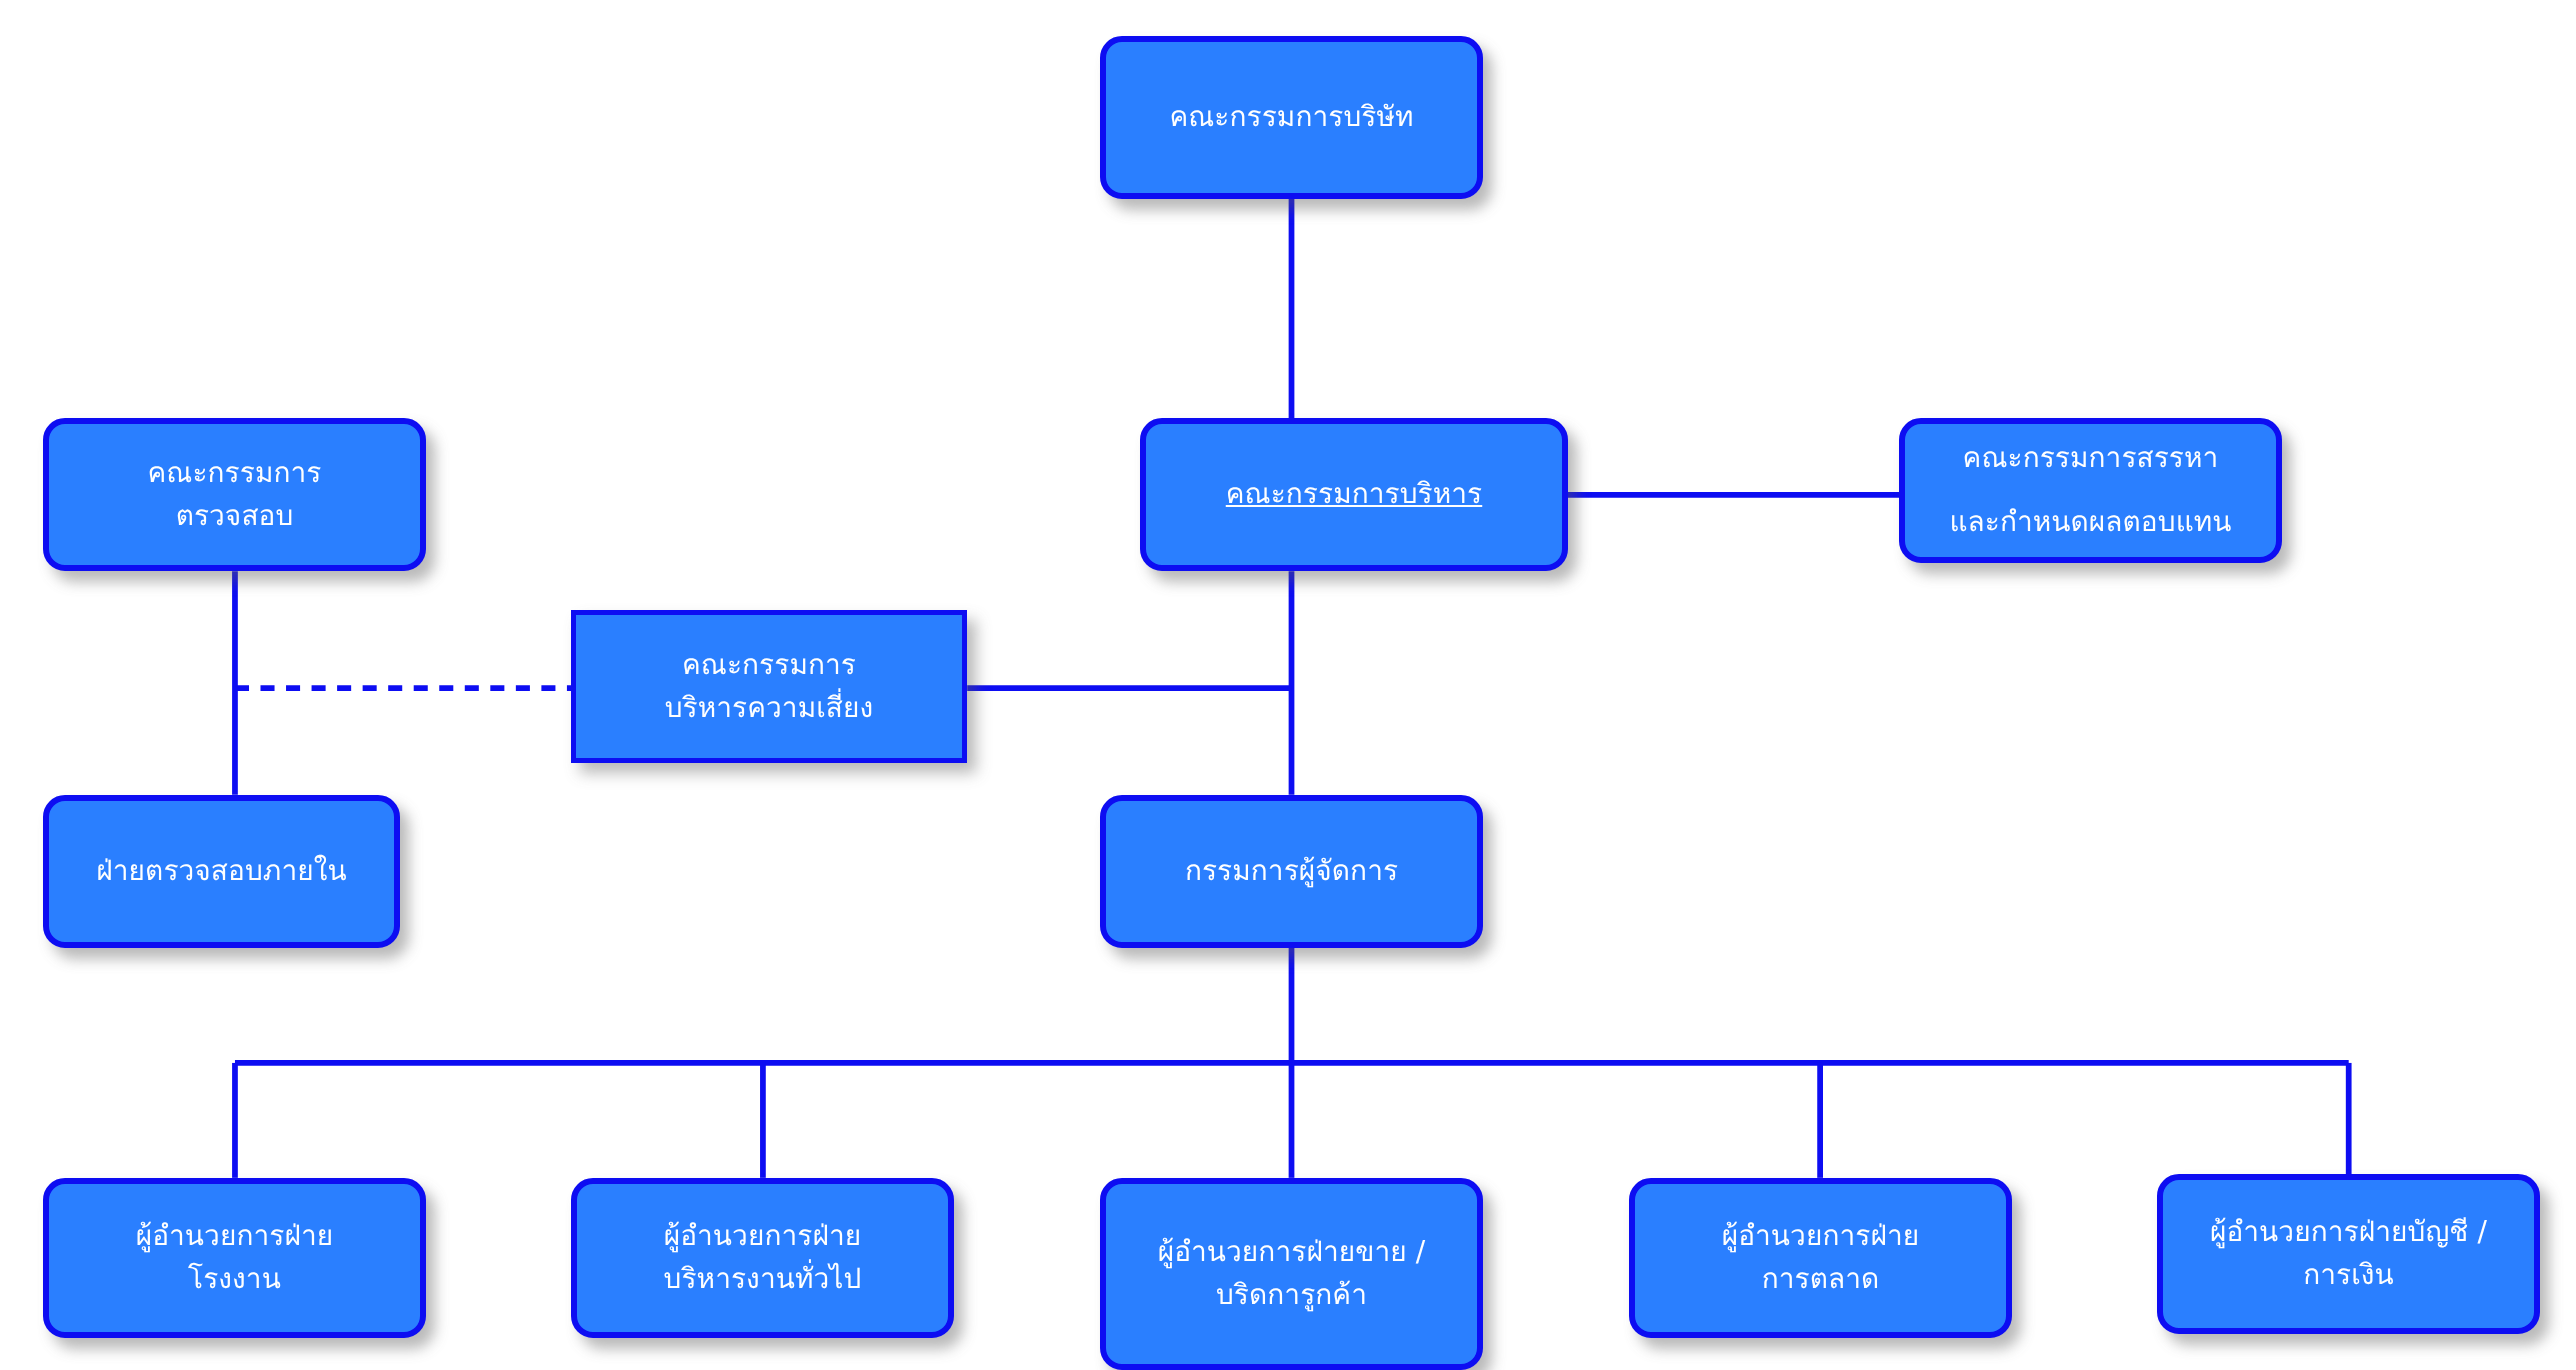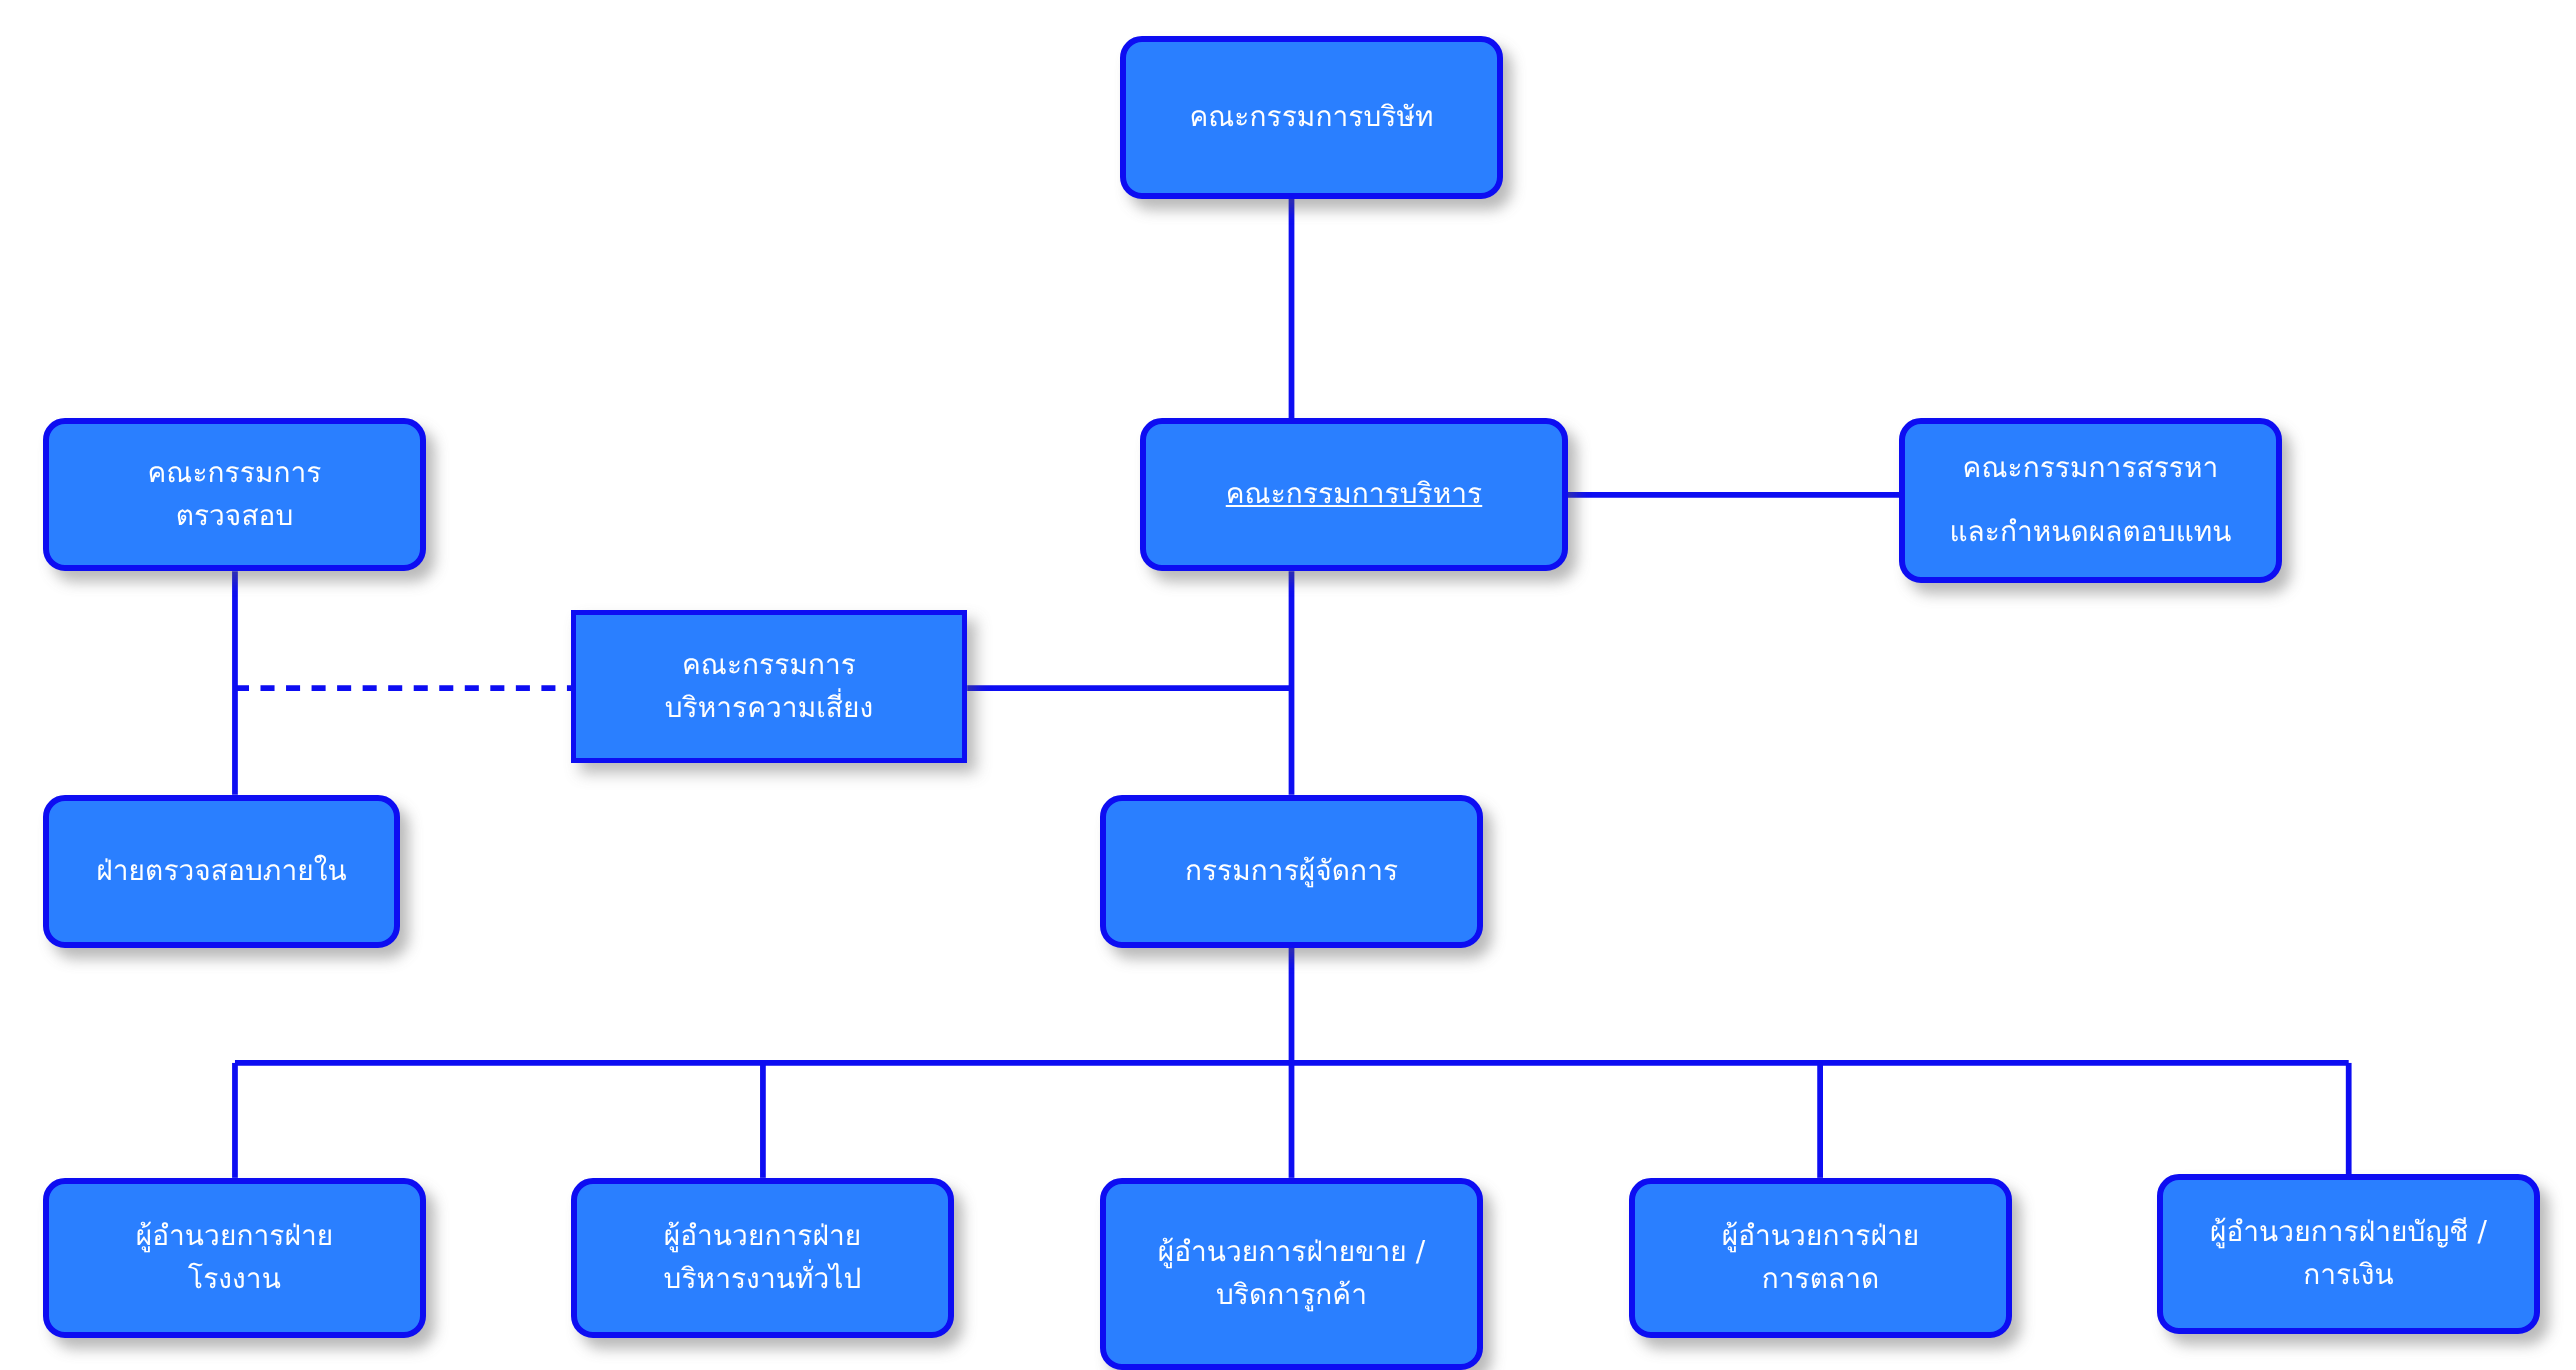--- a/index.html
+++ b/index.html
@@ -67,31 +67,31 @@
       <polyline points="368,895 368,1245" fill="none" stroke="#0D0DF2" stroke-width="9" stroke-linecap="butt"></polyline>
       <polyline points="2023,1485 2023,1665" fill="none" stroke="#0D0DF2" stroke-width="9" stroke-linecap="butt"></polyline>
       <polyline points="368,1665 3679,1665" fill="none" stroke="#0D0DF2" stroke-width="9" stroke-linecap="butt"></polyline>
       <polyline points="368,1665 368,1845" fill="none" stroke="#0D0DF2" stroke-width="9" stroke-linecap="butt"></polyline>
       <polyline points="1195,1665 1195,1845" fill="none" stroke="#0D0DF2" stroke-width="9" stroke-linecap="butt"></polyline>
       <polyline points="2023,1665 2023,1845" fill="none" stroke="#0D0DF2" stroke-width="9" stroke-linecap="butt"></polyline>
       <polyline points="2851,1665 2851,1845" fill="none" stroke="#0D0DF2" stroke-width="9" stroke-linecap="butt"></polyline>
       <polyline points="3679,1665 3679,1845" fill="none" stroke="#0D0DF2" stroke-width="9" stroke-linecap="butt"></polyline>
     </svg>
   <div id="node-layer">
-      <div class="node" style="left: 1100px; top: 36px; width: 383px; height: 163px; margin-left: 20px;">
+      <div class="node" style="left: 1100px; top: 36px; width: 383px; height: 163px;">
         <span class="line">คณะกรรมการบริษัท</span>
       </div>
       <div class="node" style="left: 43px; top: 418px; width: 383px; height: 153px;">
         <span class="line">คณะกรรมการ</span>
         <span class="line">ตรวจสอบ</span>
       </div>
       <div class="node" style="left: 1140px; top: 418px; width: 428px; height: 153px; text-decoration: underline;">
         <span class="line">คณะกรรมการบริหาร</span>
       </div>
-      <div class="node" style="left: 1899px; top: 418px; width: 383px; height: 165px; gap: 21px;">
+      <div class="node" style="left: 1899px; top: 418px; width: 383px; height: 145px; gap: 21px;">
         <span class="line">คณะกรรมการสรรหา</span>
         <span class="line">และกำหนดผลตอบแทน</span>
       </div>
       <div class="node square" style="left: 571px; top: 610px; width: 396px; height: 153px;">
         <span class="line">คณะกรรมการ</span>
         <span class="line">บริหารความเสี่ยง</span>
       </div>
       <div class="node" style="left: 43px; top: 795px; width: 357px; height: 153px;">
         <span class="line">ฝ่ายตรวจสอบภายใน</span>
       </div>

